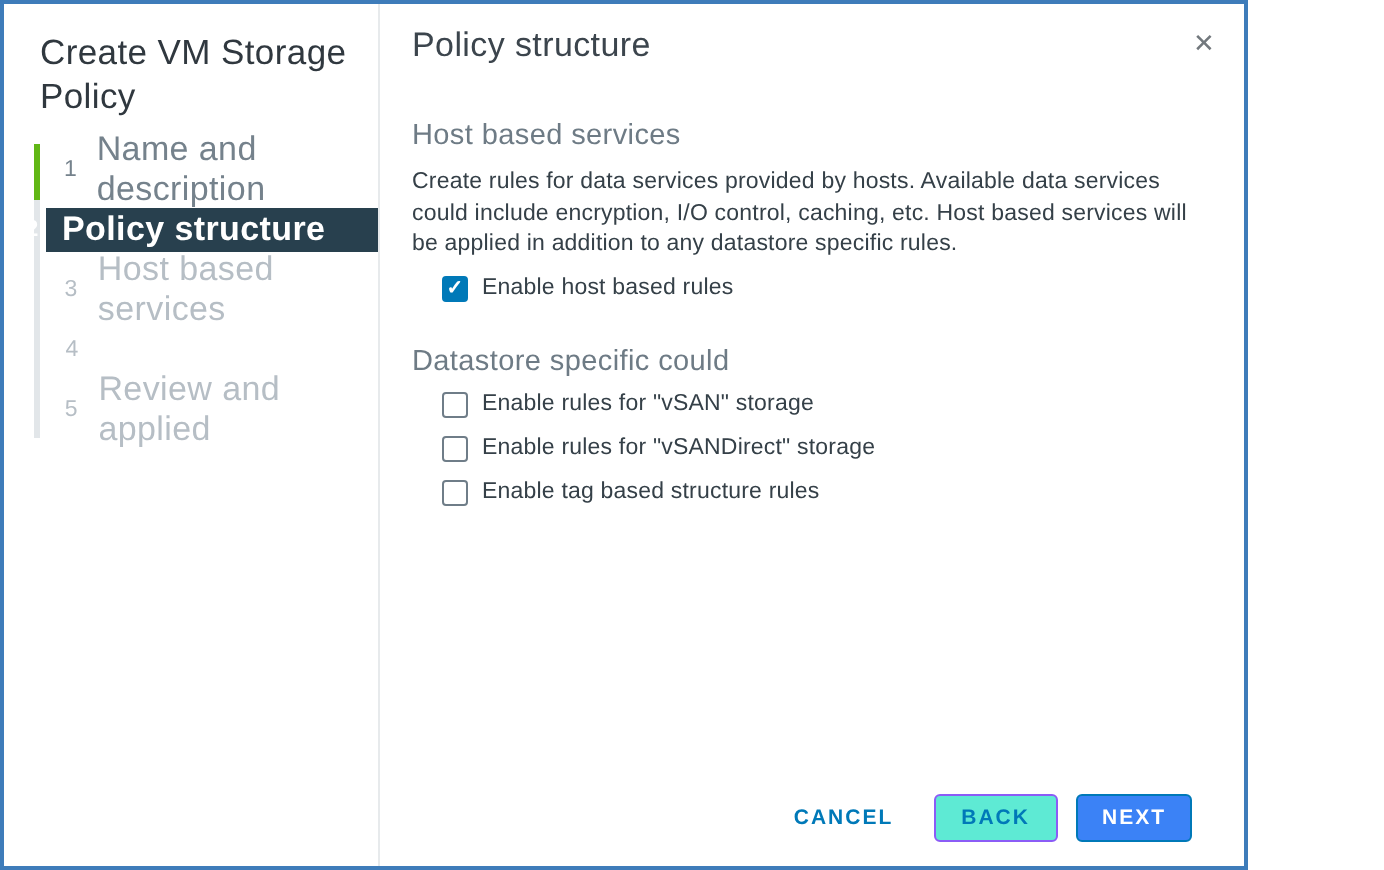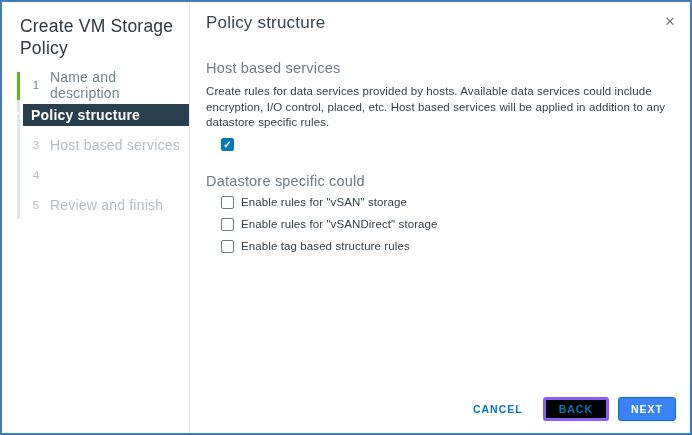--- a/index.html
+++ b/index.html
@@ -1,20 +1,20 @@
 <!DOCTYPE html>
 <html><head>
 <meta charset="utf-8">
 <style>
   * { margin:0; padding:0; box-sizing:border-box; }
   html,body { width:692px; height:435px; background:#fff; }
   body { font-family:"Liberation Sans", sans-serif; }
 
   .dialog {
-    position:relative; width:692px; height:435px;
+    position:relative; width:624px; height:435px;
     background:#fff; border:2px solid #3e7cba; overflow:hidden;
     display:flex;
   }
 
   
   .sidebar {
     width:188px; min-width:188px; height:100%;
     border-right:1px solid #e7eaec; background:#fff; position:relative;
   }
   .dialog-title {
@@ -26,21 +26,21 @@
   .step-rail {
     position:absolute; left:15px; top:2px; width:3px; height:147px;
     background:#e2e6e9;
   }
   .step-rail-done {
     position:absolute; left:15px; top:2px; width:3px; height:28px;
     background:#61b715;
   }
   .step { height:30px; display:flex; align-items:center; cursor:pointer; position:relative; }
   .step .num { width:10px; margin-left:29px; font-size:11.5px; text-align:center; }
-  .step .lbl { margin-left:9px; font-size:14px; letter-spacing:0.2px; }
+  .step .lbl { margin-left:9px; font-size:17px; letter-spacing:0.2px; }
   .step.completed .num, .step.completed .lbl { color:#75828c; }
   .step.upcoming .num, .step.upcoming .lbl { color:#b6bec5; }
   .step.active { height:30px; }
   .step.active .box {
     position:absolute; left:21px; right:0; top:4px; bottom:4px;
     background:#28404e; display:flex; align-items:center;
   }
   .step.active .num { position:relative; margin-left:8px; width:12px; color:#fff; font-weight:700; font-size:11.5px; }
   .step.active .lbl { position:relative; color:#fff; font-weight:700; }
 
@@ -72,33 +72,33 @@
     width:13px; height:13px; border:1px solid #6f7d88; border-radius:2px;
     background:#fff; display:flex; align-items:center; justify-content:center;
     flex:none;
   }
   .cb.checked { background:#0079b8; border-color:#0079b8; }
   .cb .tick { color:#fff; font-size:10px; line-height:11px; font-weight:700; }
   .cb-label { margin-left:7px; font-size:11.5px; color:#354048; letter-spacing:0.1px; }
 
   
   .footer {
-    position:absolute; right:14px; bottom:12px;
+    position:absolute; right:26px; bottom:12px;
     display:flex; align-items:flex-end;
   }
   .btn {
     font-family:"Liberation Sans", sans-serif;
     font-size:10.5px; font-weight:700; letter-spacing:1px;
     border-radius:3px; cursor:pointer; height:24px;
   }
   .btn-link {
     background:none; border:none; color:#0079b8; padding:0 10px; margin-right:10px;
   }
   .btn-outline {
-    background:#000000; border:3px solid #8b5cf6; color:#0079b8;
+    background:#5eead4; border:1px solid #8b5cf6; color:#0079b8;
     padding:0 13px; margin-right:9px;
   }
   .btn-primary {
     background:#3b82f6; border:1px solid #0079b8; color:#fff; padding:0 12px;
   }
 </style>
 </head>
 <body>
 
 <div class="dialog">
@@ -124,37 +124,38 @@
         <span class="num">3</span>
         <span class="lbl">Host based services</span>
       </div>
 
       <div class="step upcoming">
         <span class="num">4</span>
       </div>
 
       <div class="step upcoming">
         <span class="num">5</span>
-        <span class="lbl">Review and finish</span>
+        <span class="lbl">Review and applied</span>
       </div>
     </div>
   </div>
 
   <div class="main">
     <div class="page-title">Policy structure</div>
     <button class="close-btn">
       <span>✕</span>
     </button>
 
     <div class="section-title first">Host based services</div>
-    <div class="section-desc">Create rules for data services provided by hosts. Available data services could include encryption, I/O control, placed, etc. Host based services will be applied in addition to any datastore specific rules.</div>
+    <div class="section-desc">Create rules for data services provided by hosts. Available data services could include encryption, I/O control, caching, etc. Host based services will be applied in addition to any datastore specific rules.</div>
     <div class="cb-row">
       <span class="cb checked">
           <span class="tick">✓</span>
         </span>
+      <span class="cb-label">Enable host based rules</span>
     </div>
 
     <div class="section-title second">Datastore specific could</div>
     <div class="cb-row spaced">
       <span class="cb"></span>
       <span class="cb-label">Enable rules for "vSAN" storage</span>
     </div>
     <div class="cb-row spaced">
       <span class="cb"></span>
       <span class="cb-label">Enable rules for "vSANDirect" storage</span>

